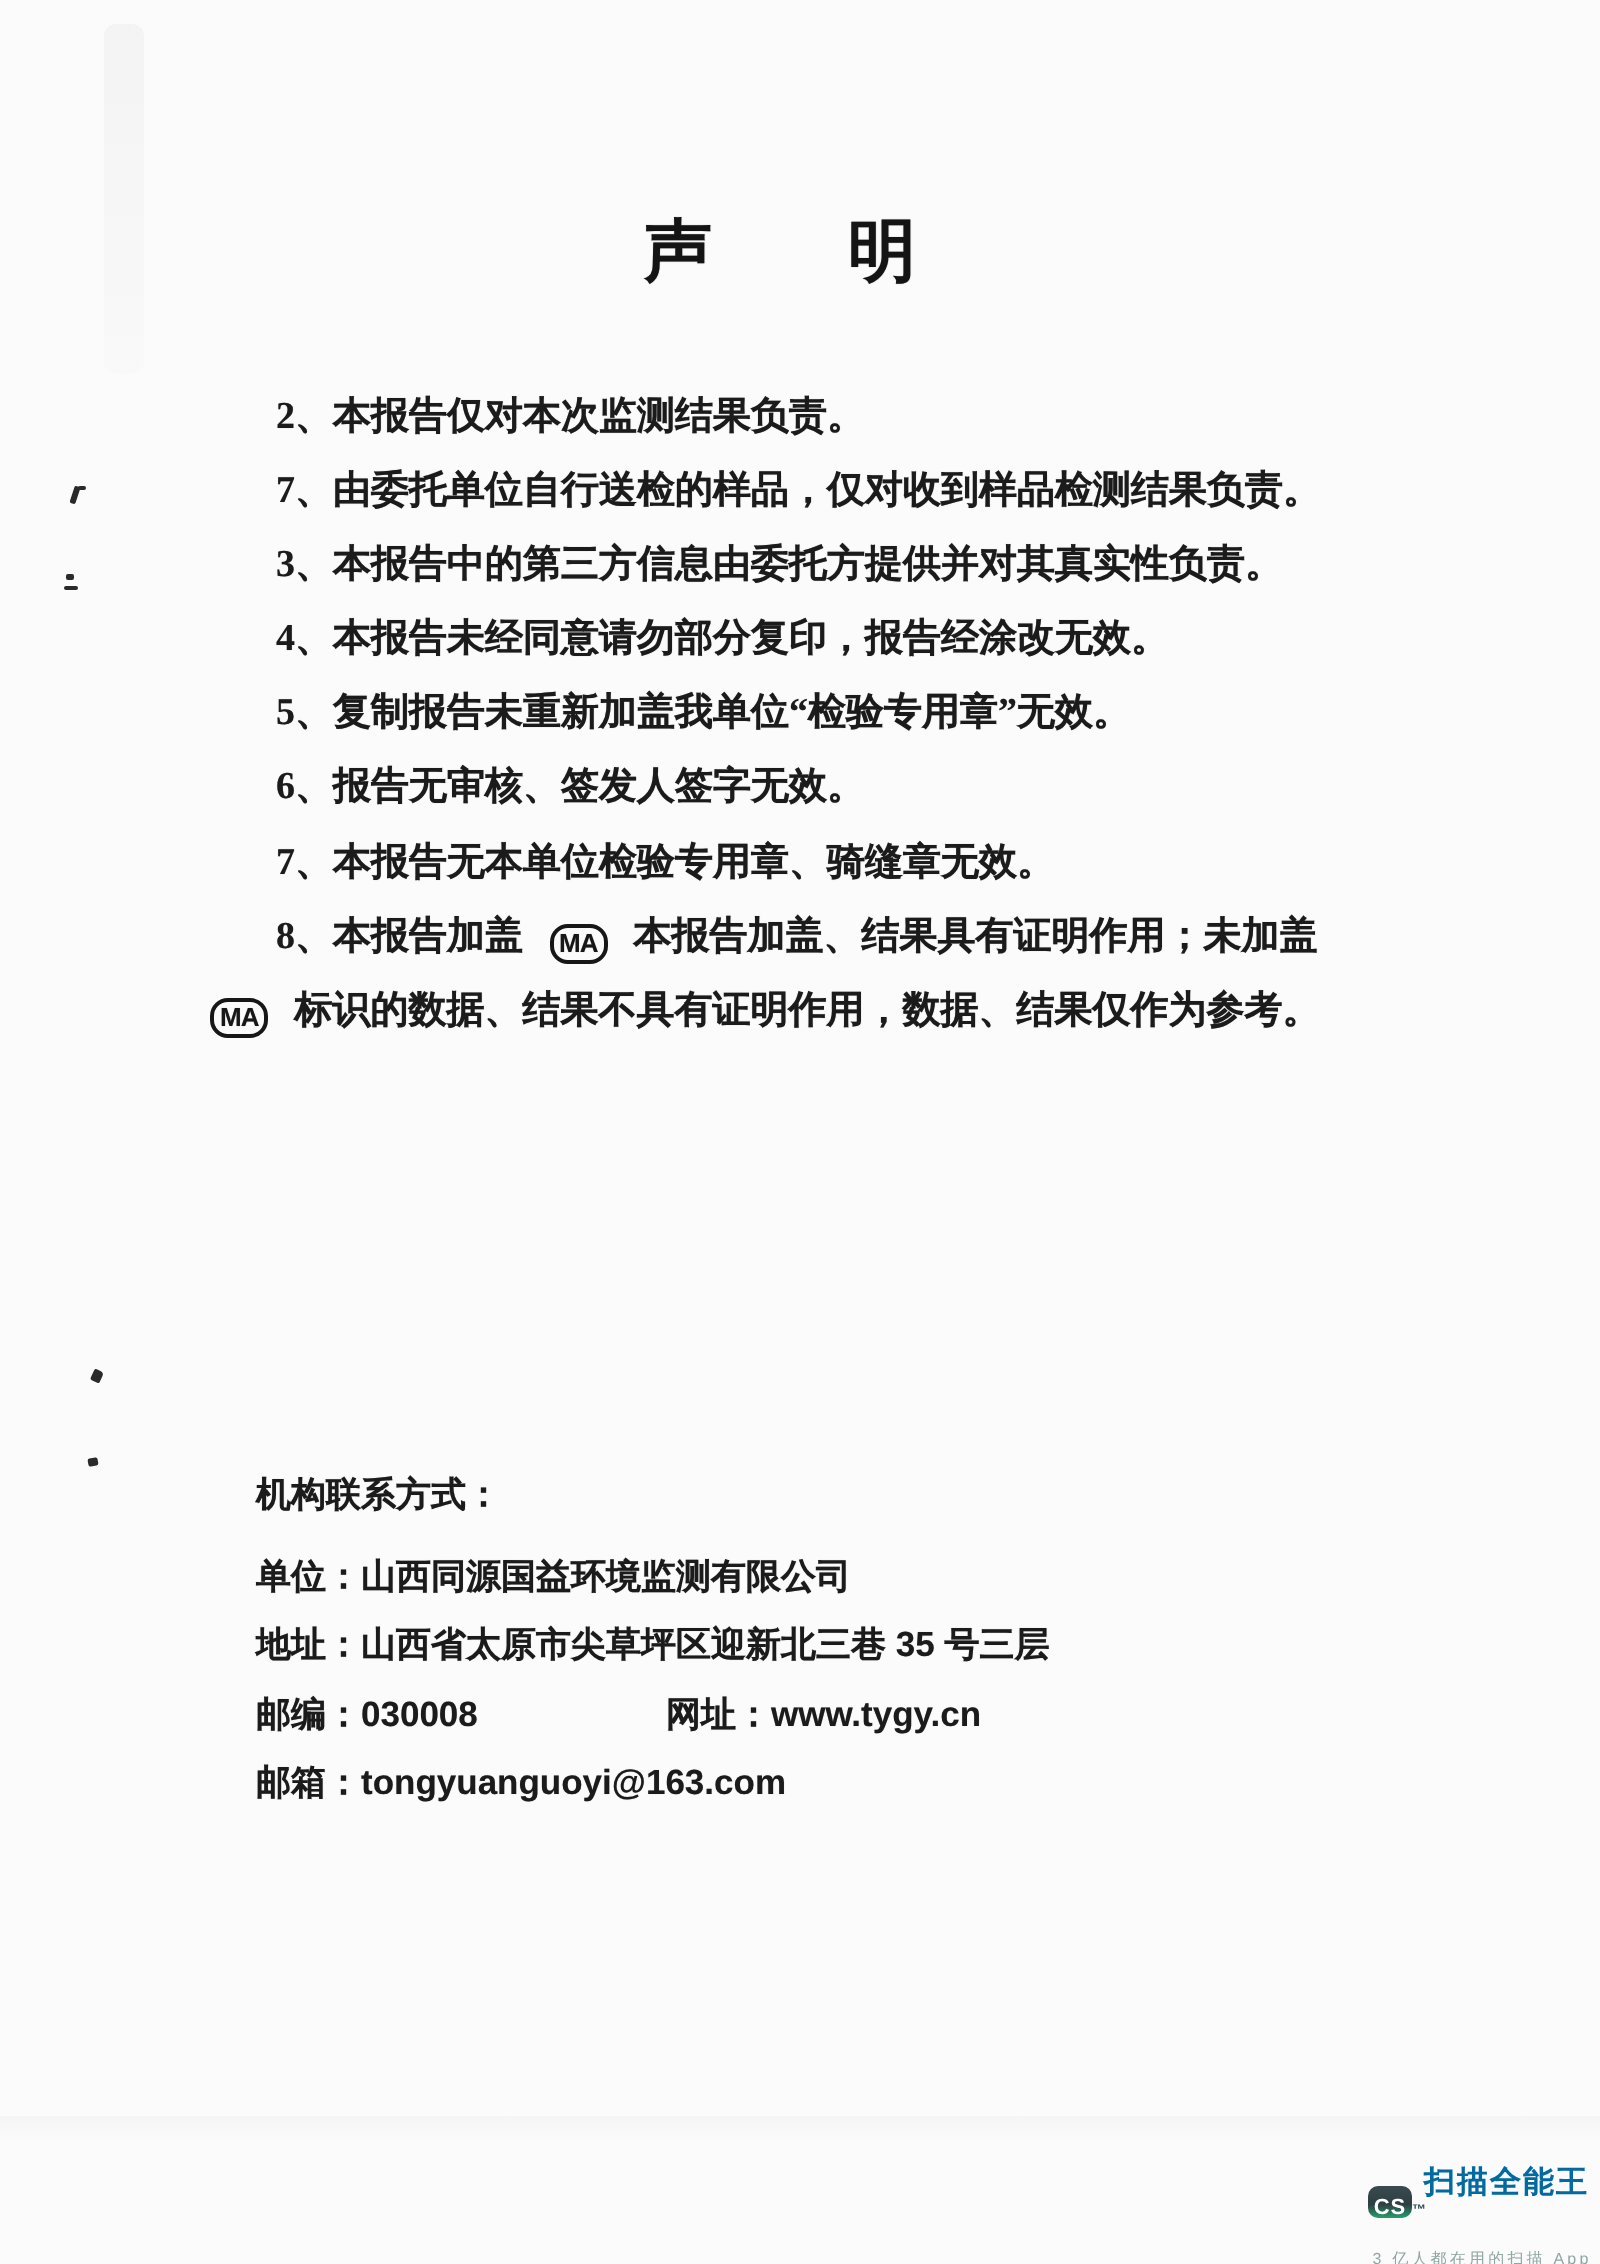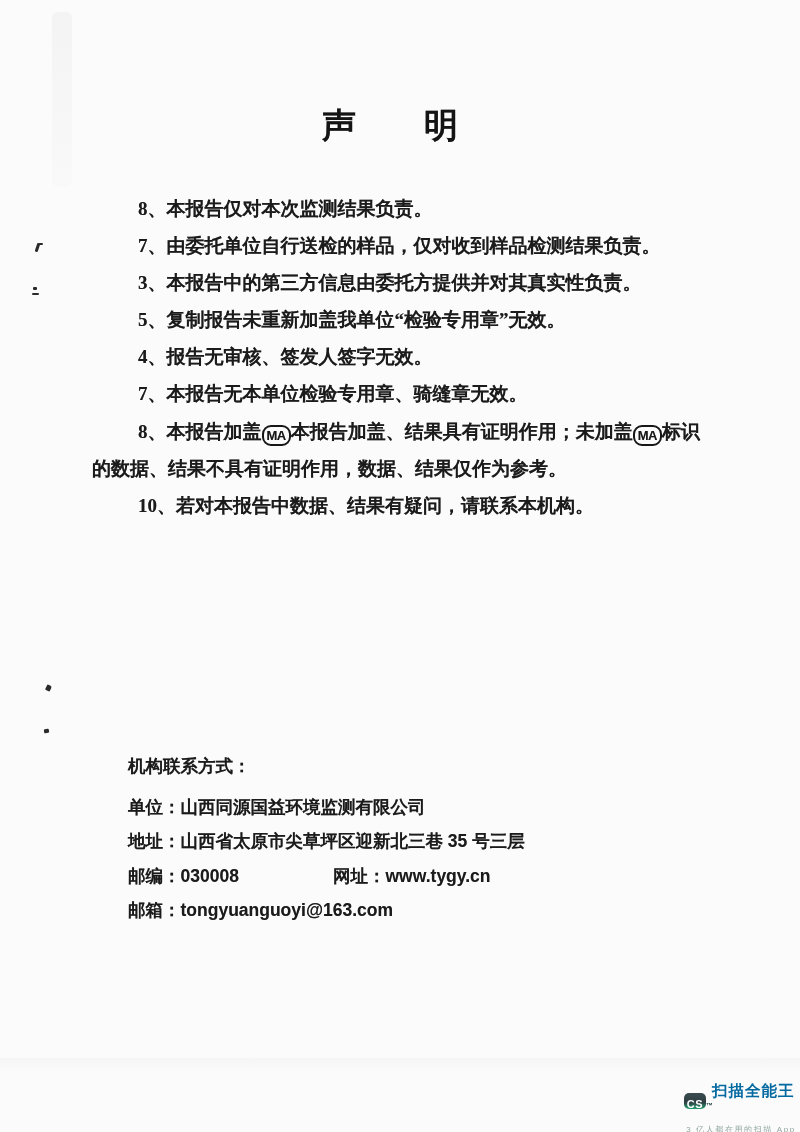--- a/index.html
+++ b/index.html
@@ -39,33 +39,33 @@
     font-size: 19px; font-weight: 600; color: #1b1b1b;
     text-shadow: 0 0 0.4px rgba(0,0,0,0.45);
   }
   .statement p { margin: 0; line-height: 37.1px; text-indent: 46px; }
 
   .cma {
     display: inline-block;
     border: 2.5px solid #171717;
     border-radius: 9px;
     padding: 0px 3px 1px 3px;
-    margin: 0 0;
+    margin: 0 13px;
     line-height: 14px;
     vertical-align: -2px;
     text-indent: 0;
     text-align: right;
   }
   .cma-text {
     font-family: "Liberation Sans", sans-serif;
     font-weight: 800; font-size: 13px; letter-spacing: -0.5px; color: #171717;
   }
 
   .contact {
-    position: absolute; left: 128px; top: 749px; width: 520px;
+    position: absolute; left: 128px; top: 730px; width: 520px;
     font-family: "Liberation Sans", sans-serif;
     font-size: 17.5px; font-weight: 700; color: #1b1b1b;
     text-shadow: 0 0 0.4px rgba(0,0,0,0.4);
   }
   .contact p { margin: 0; line-height: 34.5px; }
   .contact .heading { margin-bottom: 6px; }
   .postal-row .postal { display: inline-block; width: 205px; }
 
   
   .speck { position: absolute; background: #2a2a2a; pointer-events: none; }
@@ -103,28 +103,28 @@
 <body>
 
 <div class="page">
 
   <div class="scan-band"></div>
   <div class="paper-edge"></div>
 
   <h1 class="title">声　　明</h1>
 
   <div class="statement">
-    <p>8、本报告仅对本次监测结果负责。</p>
+    <p>2、本报告仅对本次监测结果负责。</p>
     <p>7、由委托单位自行送检的样品，仅对收到样品检测结果负责。</p>
     <p>3、本报告中的第三方信息由委托方提供并对其真实性负责。</p>
+    <p>4、本报告未经同意请勿部分复印，报告经涂改无效。</p>
     <p>5、复制报告未重新加盖我单位“检验专用章”无效。</p>
-    <p>4、报告无审核、签发人签字无效。</p>
+    <p>6、报告无审核、签发人签字无效。</p>
     <p>7、本报告无本单位检验专用章、骑缝章无效。</p>
     <p><span>8、本报告加盖</span><span class="cma"><span class="cma-text">MA</span></span><span>本报告加盖、结果具有证明作用；未加盖</span><span class="cma"><span class="cma-text">MA</span></span><span>标识的数据、结果不具有证明作用，数据、结果仅作为参考。</span></p>
-    <p>10、若对本报告中数据、结果有疑问，请联系本机构。</p>
   </div>
 
   <div class="contact">
     <p class="heading">机构联系方式：</p>
     <p>单位：山西同源国益环境监测有限公司</p>
     <p>地址：山西省太原市尖草坪区迎新北三巷 35 号三层</p>
     <p class="postal-row">
       <span class="postal">邮编：030008</span><span>网址：www.tygy.cn</span>
     </p>
     <p>邮箱：tongyuanguoyi@163.com</p>

